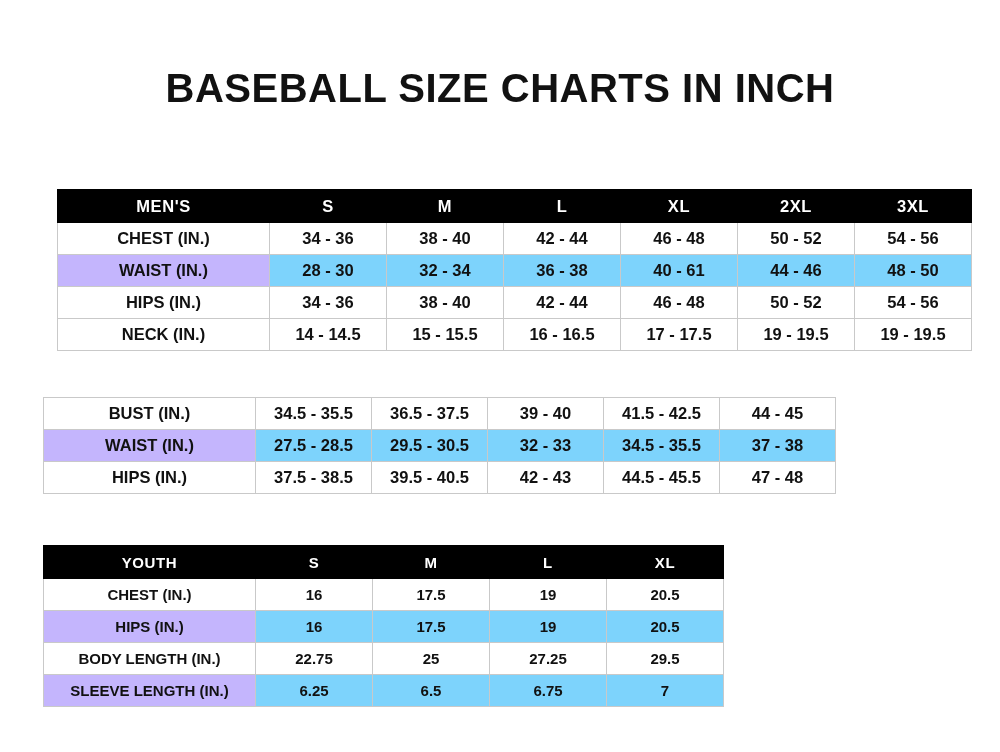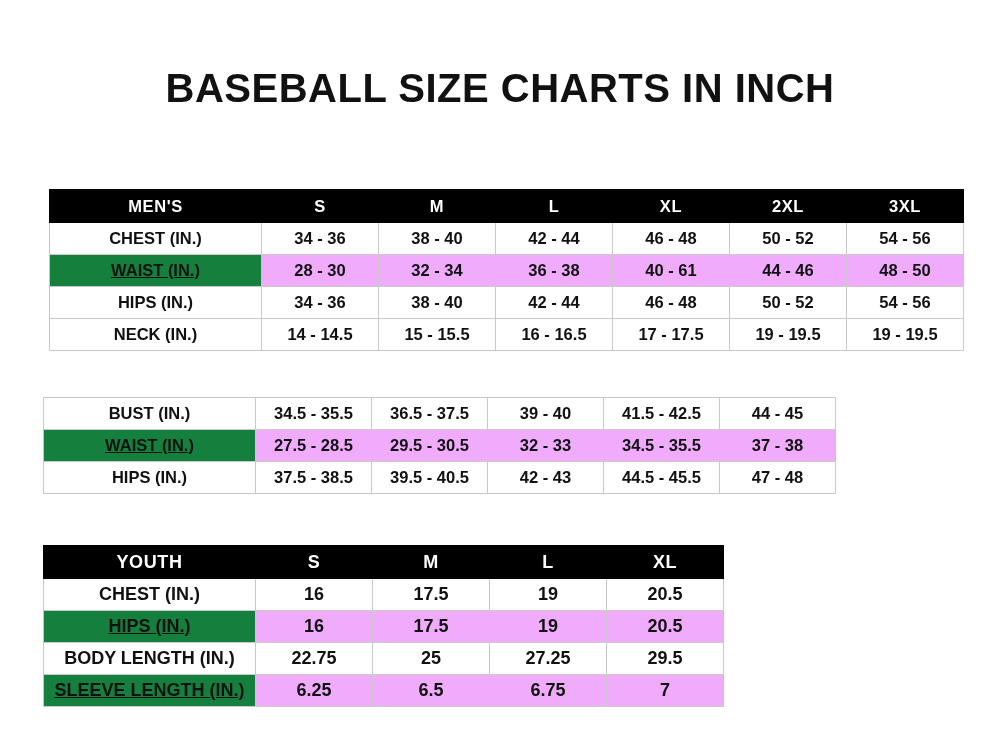--- a/index.html
+++ b/index.html
@@ -58,43 +58,42 @@
     letter-spacing: 0.6px;
   }
   table.size-table tr.head-row td.row-label-head {
     text-align: center;
   }
   table.size-table td.row-label {
     text-align: center;
     background: #ffffff;
   }
   table.size-table tr.alt td {
-    background: #f0abfc;
+    background: #7dd3fc;
   }
   table.size-table tr.alt td.row-label {
-    background: #15803d;
-    text-decoration: underline;
+    background: #c4b5fd;
   }
 
   
-  #mens-table { top: 189px; left: 49px; width: 914px; border-radius: 12px; }
+  #mens-table { top: 189px; left: 57px; width: 914px; border-radius: 12px; }
   #mens-table col.label { width: 212px; }
   #mens-table col.size  { width: 117px; }
 
   
   #womens-table { top: 397px; left: 43px; width: 793px; }
   #womens-table col.label { width: 212px; }
   #womens-table col.size  { width: 116px; }
 
   
   #youth-table { top: 545px; left: 43px; width: 680px; }
   #youth-table col.label { width: 212px; }
   #youth-table col.size  { width: 117px; }
 
-  #youth-table td { font-size: 18px; }
+  #youth-table td { font-size: 15px; }
   #youth-table tr.head-row td { text-align: center; }
   #youth-table td.row-label { text-align: center; }
 </style>
 </head>
 <body>
 
 <div id="page">
 
   <div class="page-title">BASEBALL SIZE CHARTS IN INCH</div>
 

